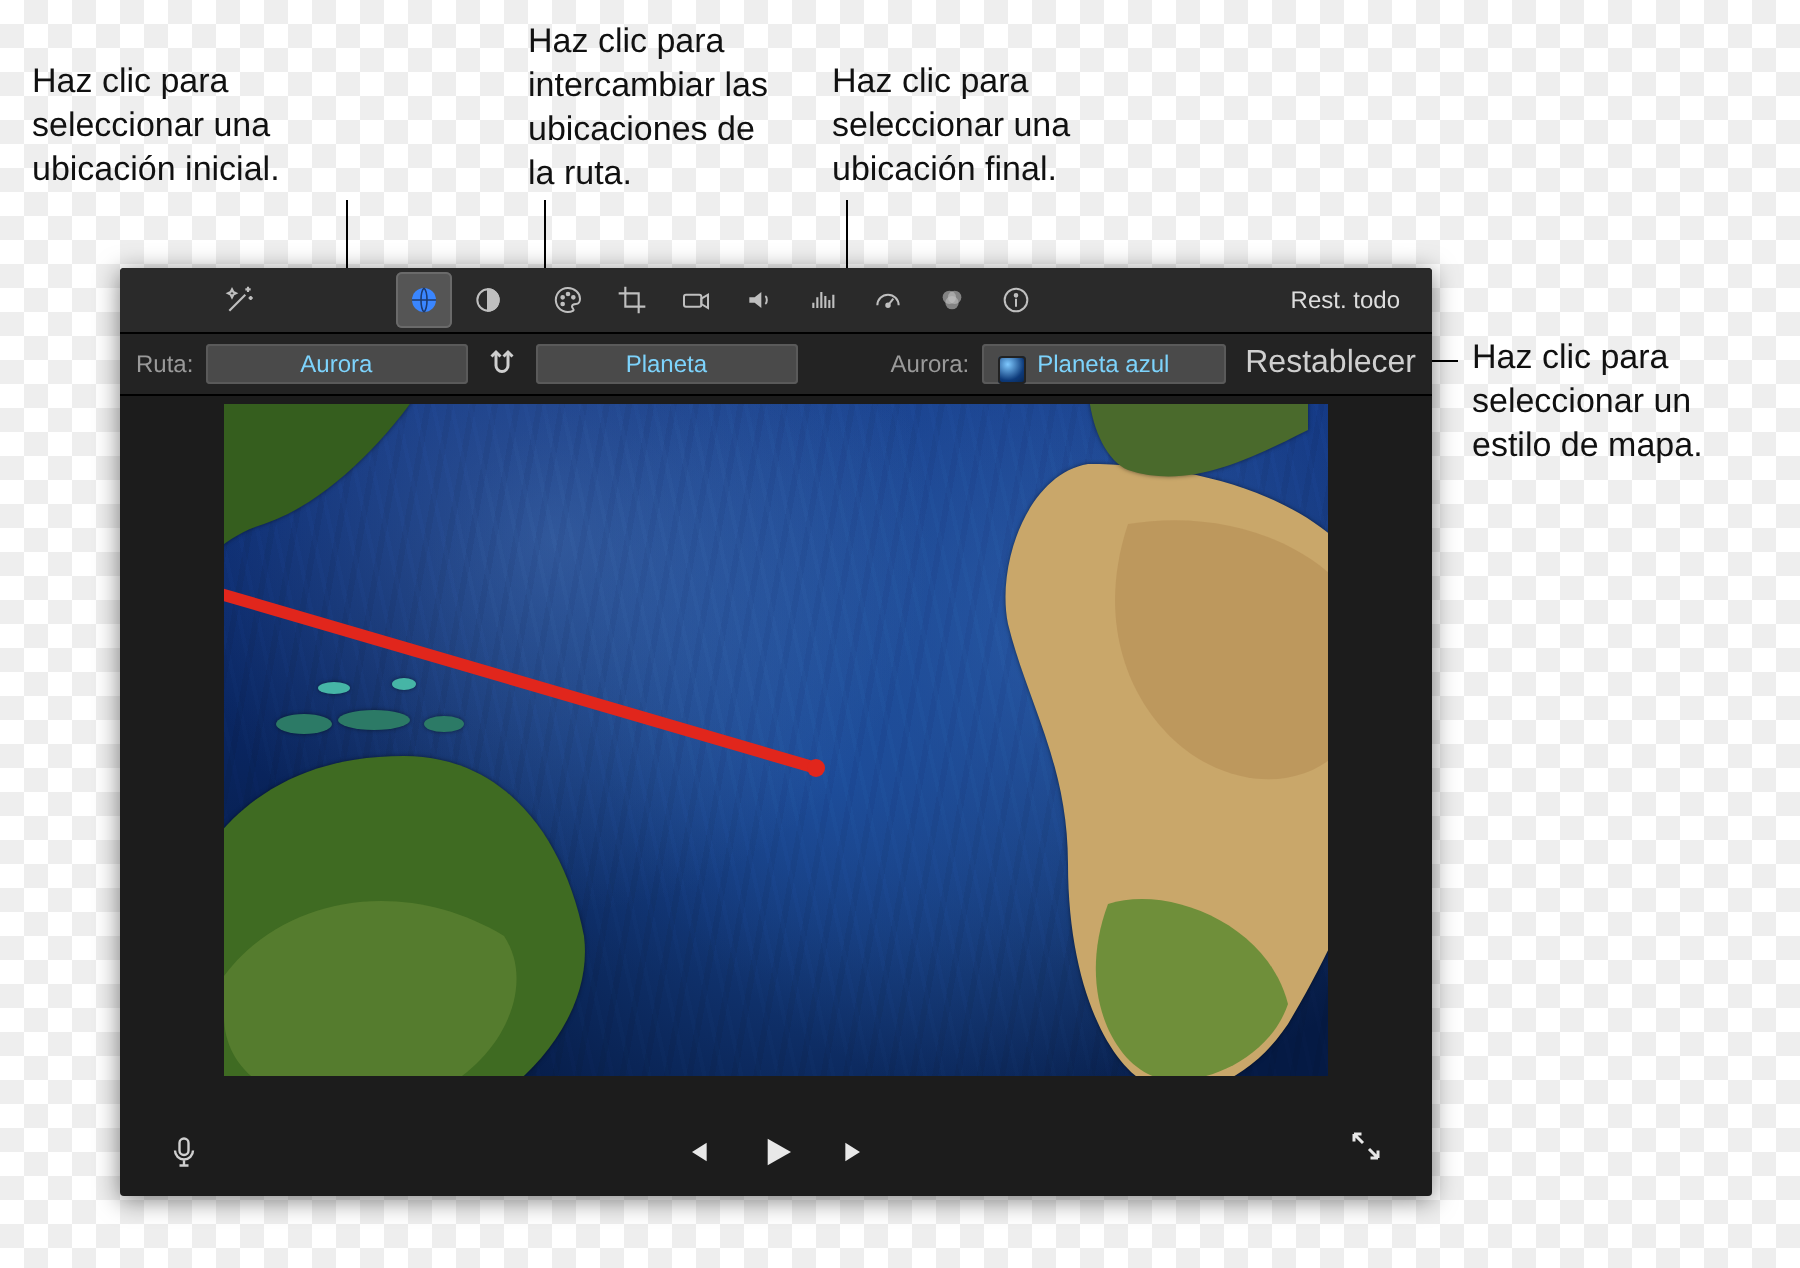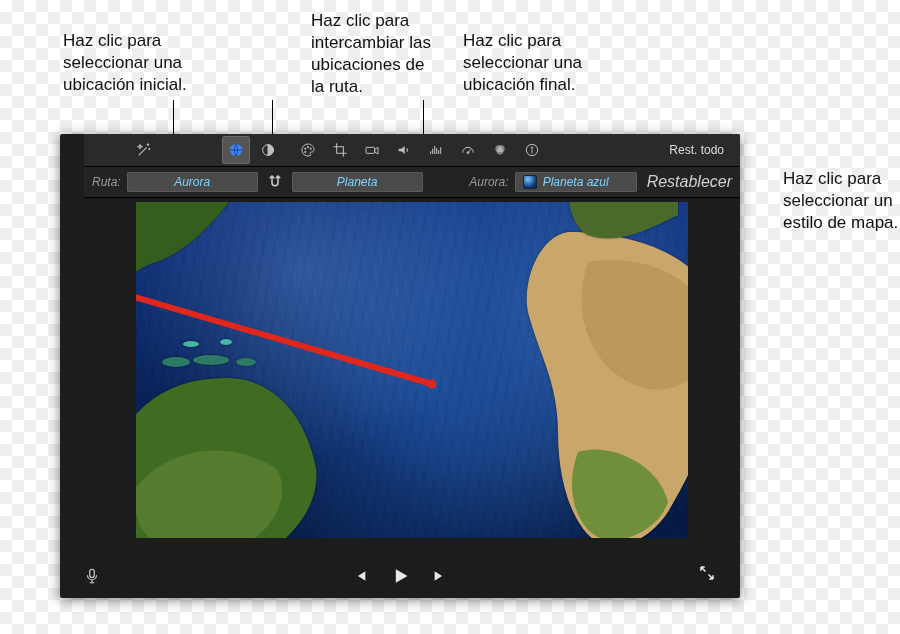--- a/index.html
+++ b/index.html
@@ -23,41 +23,39 @@
     height: 634px;
   }
 
   .callout {
     position: absolute;
     color: #111;
     font-size: 17px;
     line-height: 1.3;
     white-space: pre-line;
     text-align: left;
-    padding-left: 47px;
   }
 
   .callout-line {
     position: absolute;
     background: #000;
   }
 
   .app {
     position: absolute;
     left: 60px;
     top: 134px;
     width: 656px;
     height: 464px;
     background: #1c1c1c;
     box-shadow: 0 2px 12px rgba(0,0,0,.5);
     border-radius: 2px;
     overflow: hidden;
     color: #aaa;
     font-size: 12px;
-    padding-left: 24px;
   }
 
   .toolbar {
     display: flex;
     align-items: center;
     height: 32px;
     padding: 0 6px 0 0;
     background: #2a2a2a;
     border-bottom: 1px solid #000;
   }
@@ -91,21 +89,20 @@
   }
 
   .subbar {
     display: flex;
     align-items: center;
     height: 30px;
     padding: 0 8px;
     background: #232323;
     border-bottom: 1px solid #000;
     gap: 6px;
-    font-style: italic;
   }
 
   .label {
     color: #9a9a9a;
     font-size: 12px;
   }
 
   .pill {
     background: #4a4a4a;
     color: #7dd3fc;
@@ -115,21 +112,21 @@
     border-radius: 2px;
     text-align: center;
     padding: 0 8px;
     min-width: 100px;
     box-shadow: inset 0 0 0 1px #5a5a5a;
     white-space: nowrap;
   }
 
   .pill.style {
     display: inline-flex;
-    align-items: center;
+    align-items: flex-end;
     gap: 6px;
     min-width: 106px;
     text-align: left;
   }
   .style-thumb {
     width: 14px;
     height: 14px;
     border-radius: 2px;
     background: radial-gradient(circle at 35% 30%, #7fc9ff 0%, #0d3a7a 60%, #062045 100%);
     box-shadow: inset 0 0 0 1px #222;

